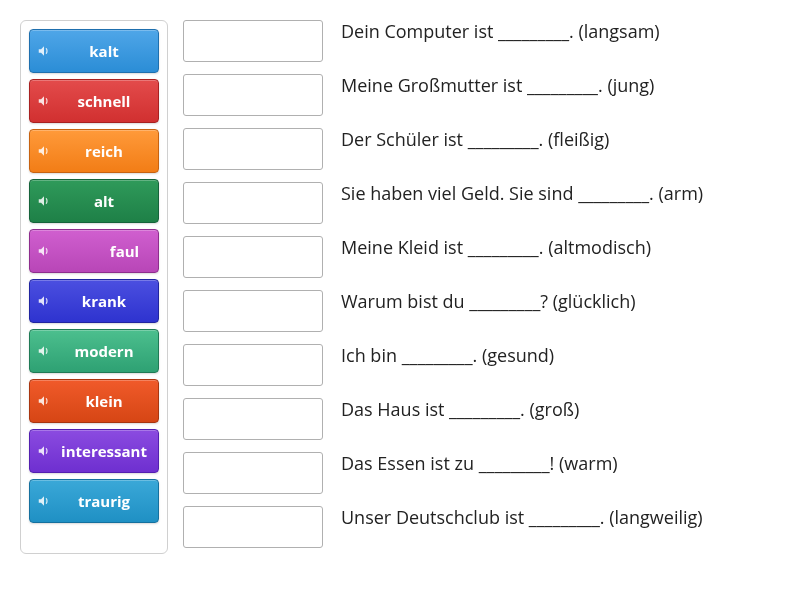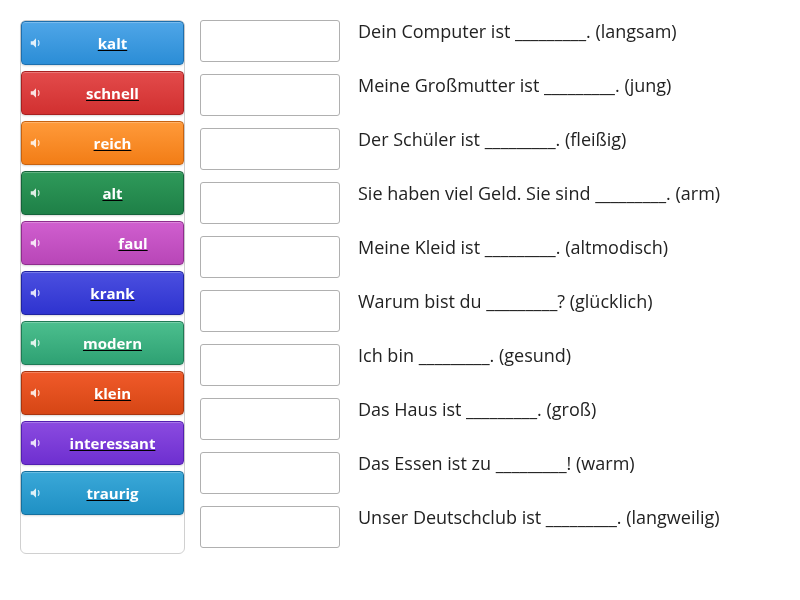--- a/index.html
+++ b/index.html
@@ -10,27 +10,26 @@
     body {
       font-family: 'Open Sans', -apple-system, BlinkMacSystemFont, sans-serif;
       background: #ffffff;
       padding: 20px;
       display: flex;
       gap: 15px;
     }
     .words-panel {
       border: 1px solid #d0d0d0;
       border-radius: 6px;
-      padding: 0;
+      padding: 8px;
       display: flex;
       flex-direction: column;
       gap: 6px;
-      width: 165px;
+      width: 148px;
       flex-shrink: 0;
-      text-decoration: underline;
     }
     .word-tile {
       display: flex;
       align-items: center;
       height: 44px;
       border-radius: 4px;
       color: #fff;
       font-weight: 700;
       font-size: 15px;
       border: 1px solid rgba(0,0,0,0.2);

